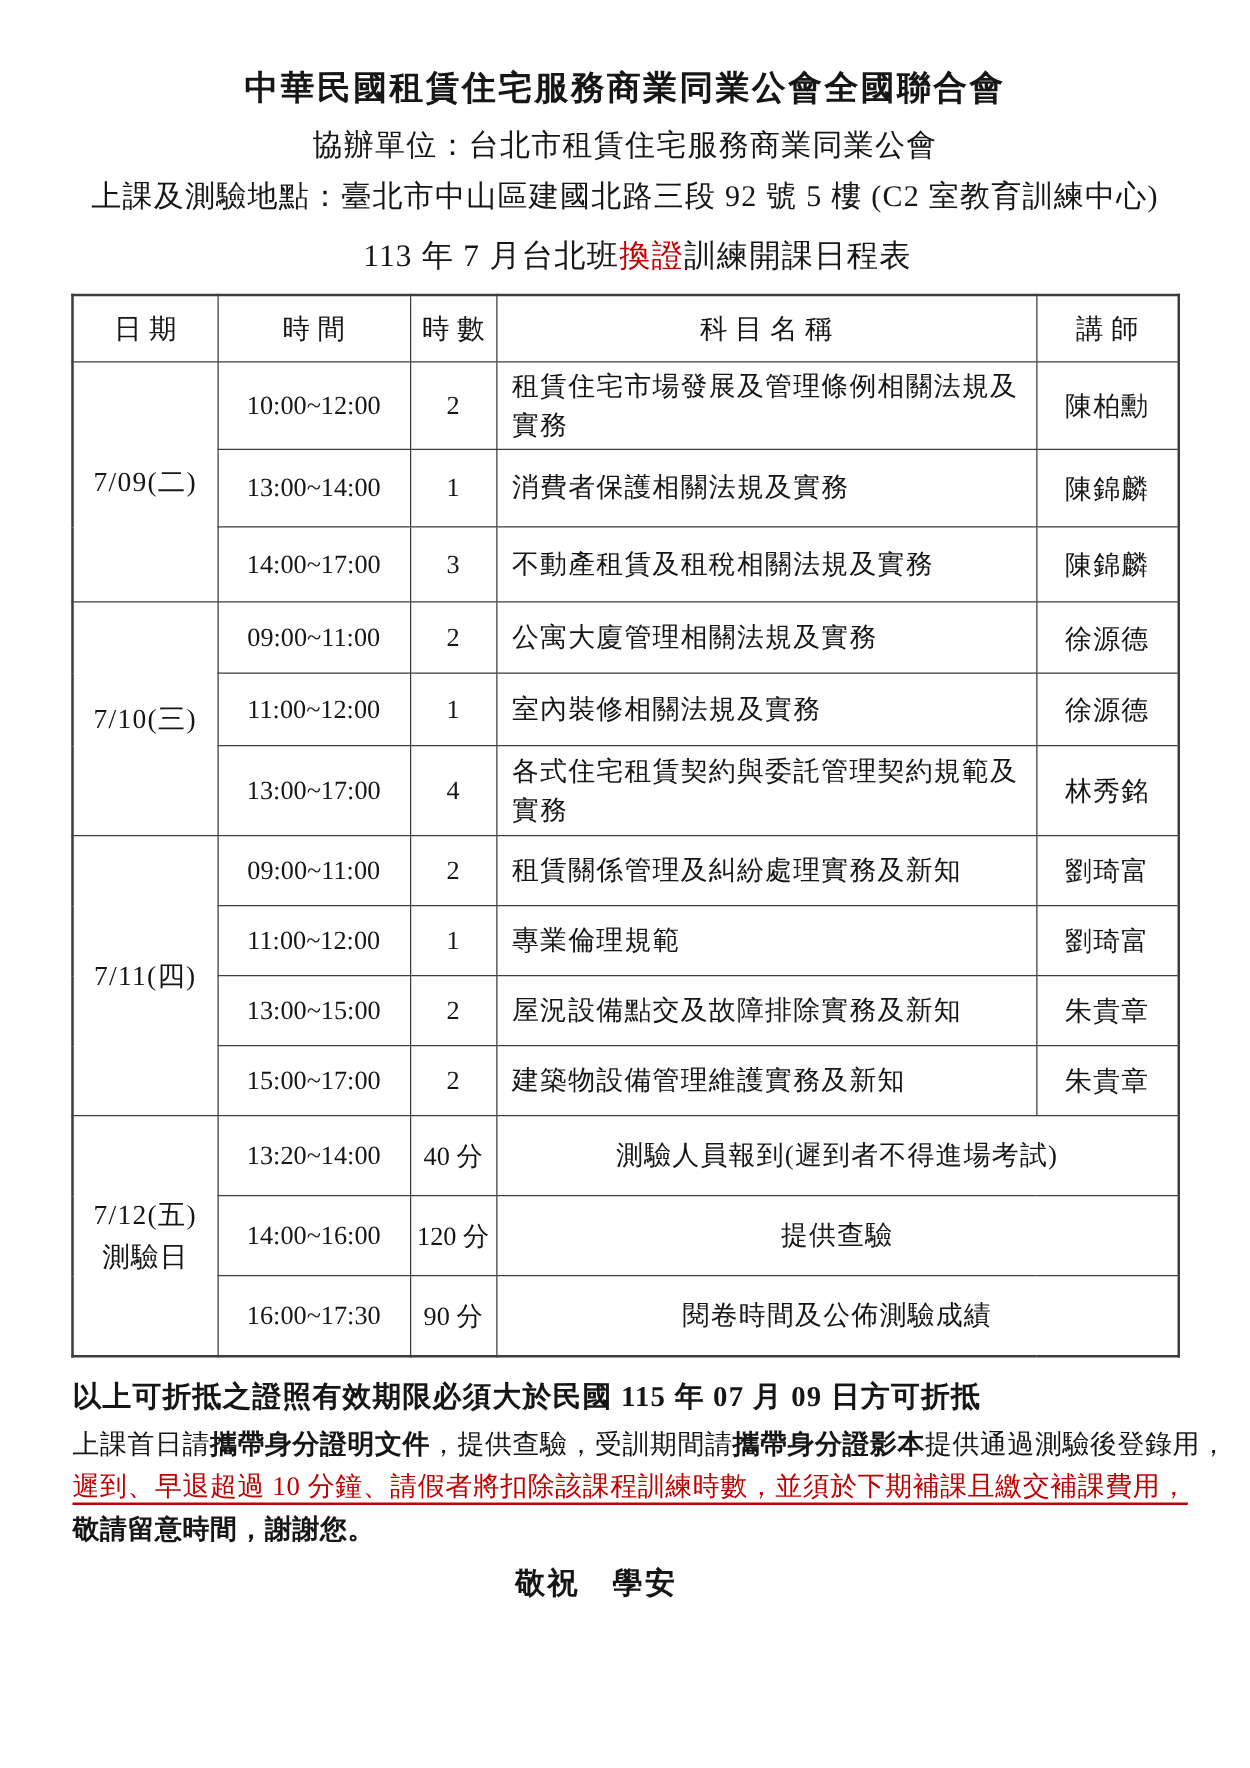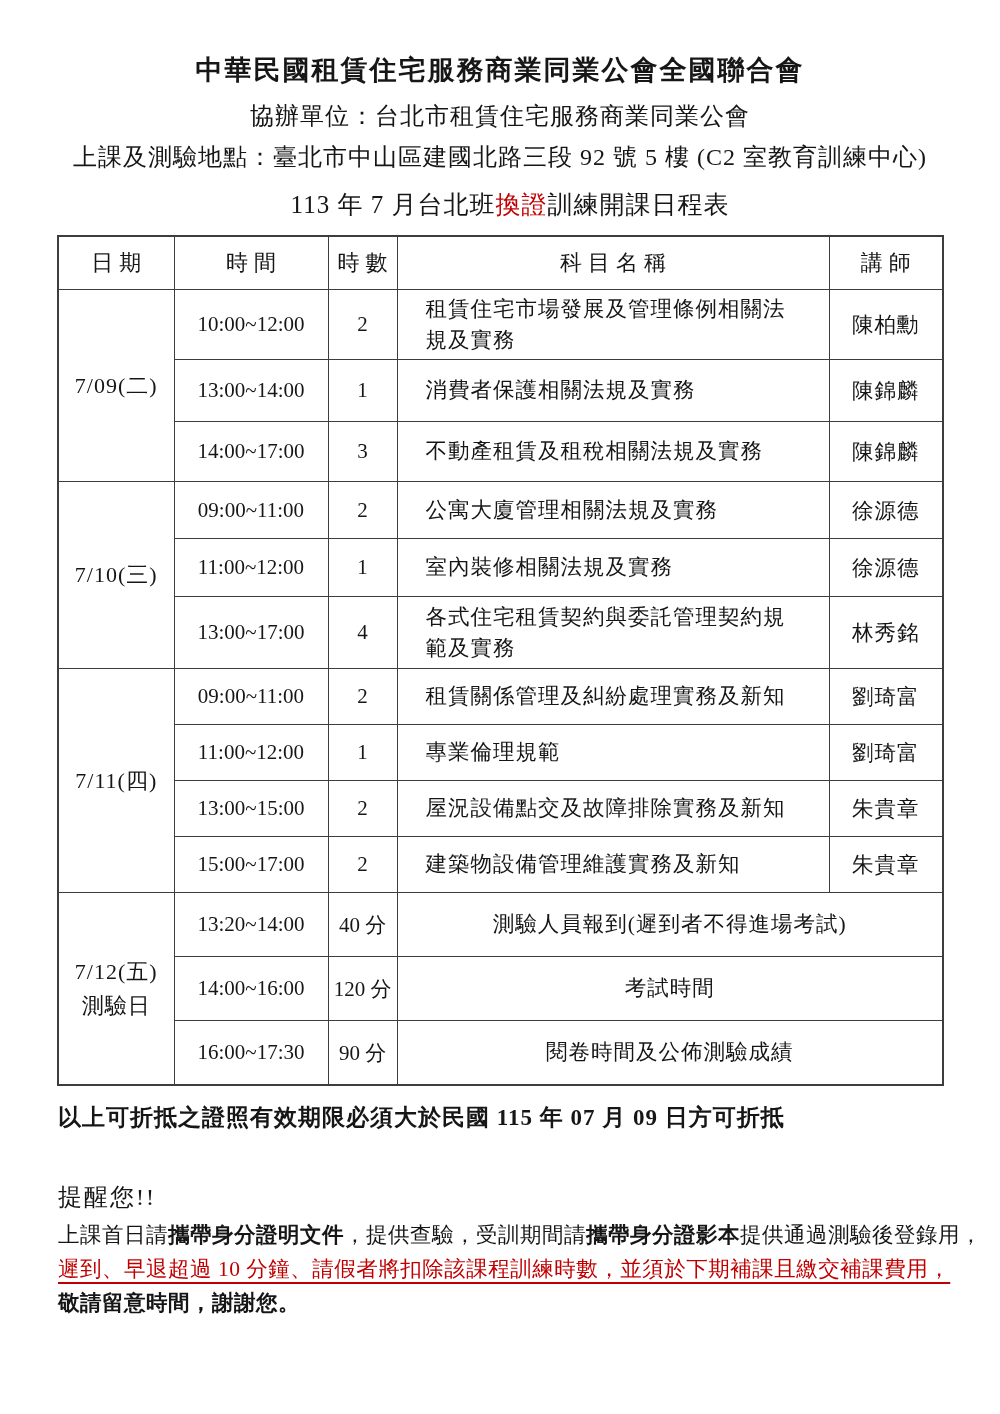--- a/index.html
+++ b/index.html
@@ -57,21 +57,21 @@
   .sched th{
     font-size:22px;
     letter-spacing:6px;
     text-indent:6px;
     height:52px;
     text-align:center;
   }
   td.date{font-size:22px;text-align:center;letter-spacing:1px;line-height:34px;}
   td.time{font-size:21px;text-align:center;}
   td.hours{font-size:21px;text-align:center;}
-  td.subject{font-size:21.5px;text-align:left;padding:3px 28px;line-height:31px;letter-spacing:1px;}
+  td.subject{font-size:21.5px;text-align:left;padding:3px 12px;line-height:31px;letter-spacing:1px;}
   td.subject.merged{text-align:center;padding:16px;}
   td.lect{font-size:21.5px;text-align:center;letter-spacing:1px;}
 
   tr.h70{height:70px;}
   tr.h62{height:62px;}
   tr.h60{height:60px;}
   tr.h57{height:57px;}
   tr.h58{height:58px;}
   tr.h72{height:72px;}
   tr.h56{height:56px;}
@@ -212,33 +212,32 @@
         <div>7/12(五)</div>
         <div>測驗日</div>
       </td>
       <td class="time">13:20~14:00</td>
       <td class="hours">40 分</td>
       <td class="subject merged" colspan="2">測驗人員報到(遲到者不得進場考試)</td>
     </tr>
     <tr class="h39">
       <td class="time">14:00~16:00</td>
       <td class="hours">120 分</td>
-      <td class="subject merged" colspan="2">考試時間</td>
+      <td class="subject merged" colspan="2">提供查驗</td>
     </tr>
     <tr class="h40">
       <td class="time">16:00~17:30</td>
       <td class="hours">90 分</td>
       <td class="subject merged" colspan="2">閱卷時間及公佈測驗成績</td>
     </tr>
   </tbody>
     </table>
 
   <div class="credit-note">以上可折抵之證照有效期限必須大於民國 115 年 07 月 09 日方可折抵</div>
 
-  <div class="reminder-title">提醒您!!</div>
 
   <div class="notice">
     <div class="notice-line"><span>上課首日請</span><span class="b">攜帶身分證明文件</span><span>，提供查驗，受訓期間請</span><span class="b">攜帶身分證影本</span><span>提供通過測驗後登錄用，</span></div>
     <div class="notice-line"><span class="red-underline">遲到、早退超過 10 分鐘、請假者將扣除該課程訓練時數，並須於下期補課且繳交補課費用，</span></div>
     <div class="notice-line line-bold">敬請留意時間，謝謝您。</div>
   </div>
 
   <div class="closing">敬祝　學安</div>
 
 </div>

